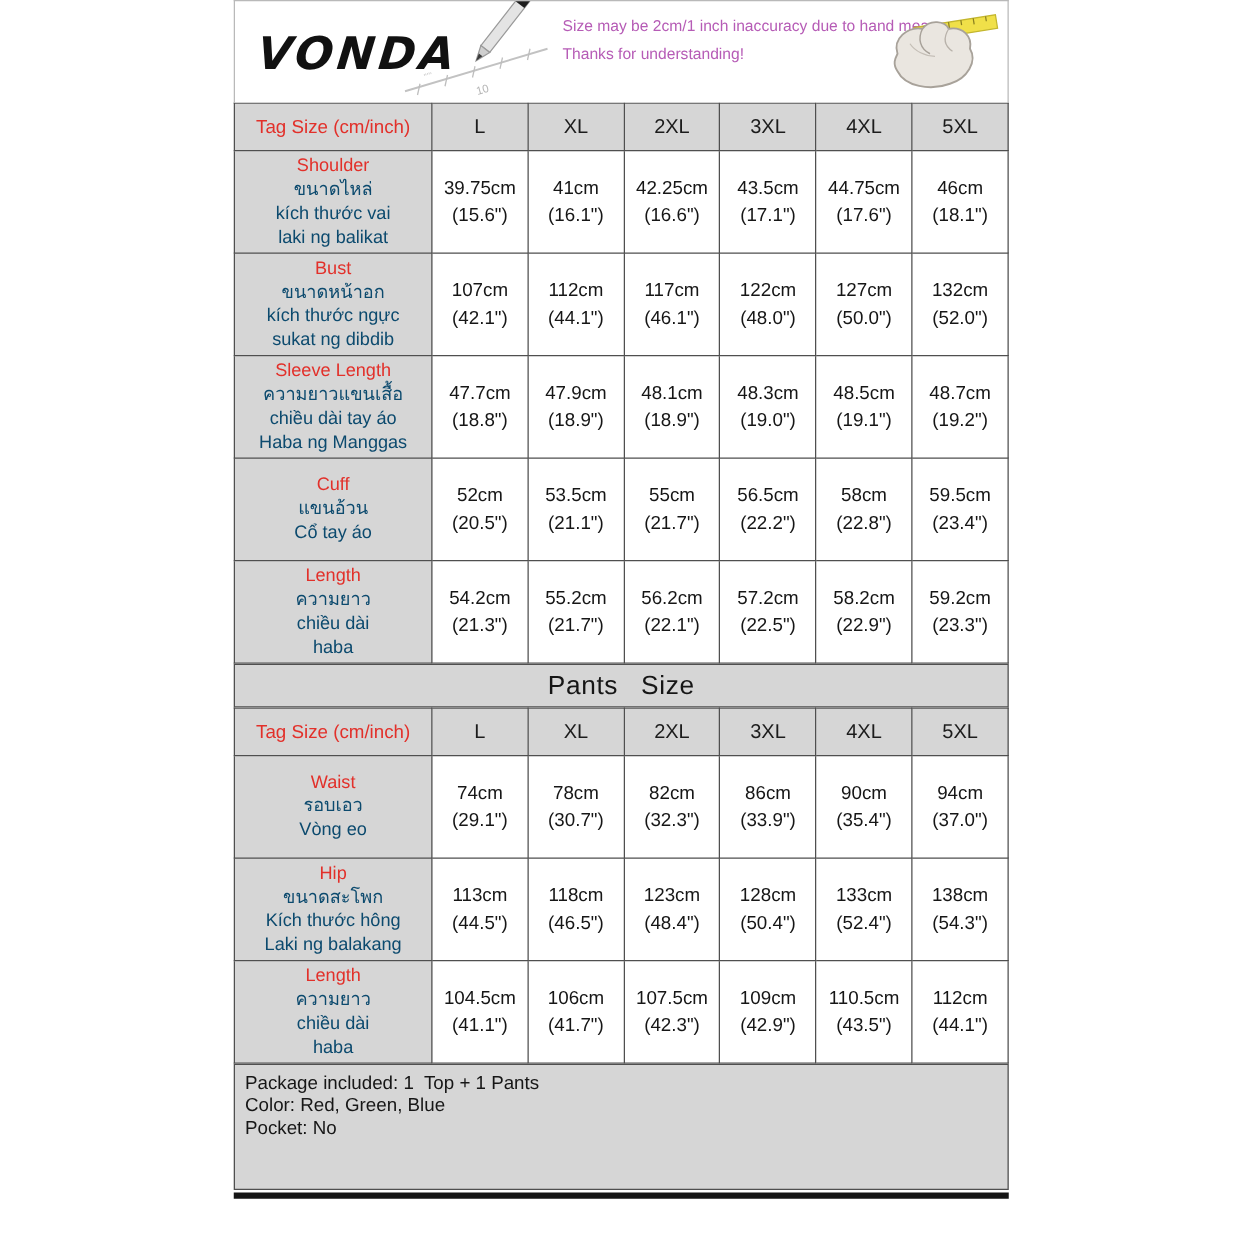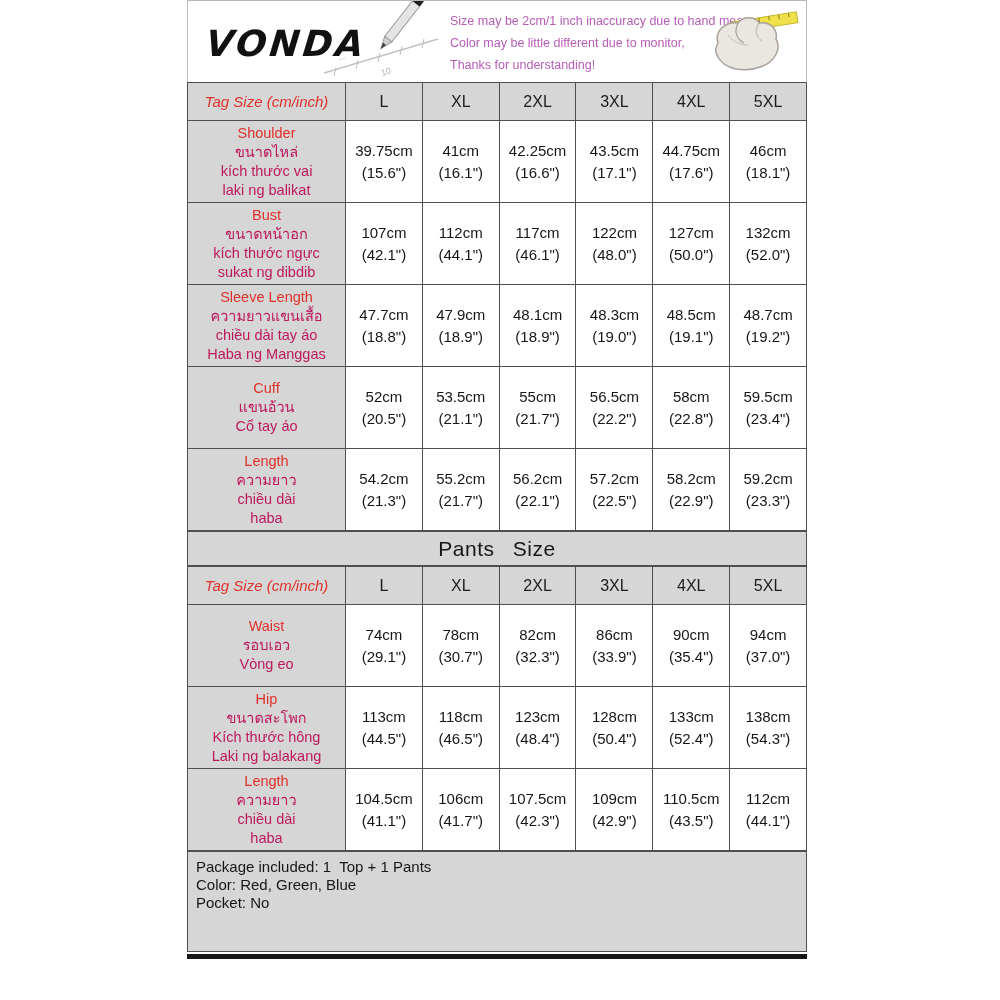--- a/index.html
+++ b/index.html
@@ -41,24 +41,24 @@
   table.size-table{
     width:100%;border-collapse:collapse;table-layout:fixed;background:#fff;
   }
   table.size-table td{
     border:1px solid #4f4f4f;text-align:center;vertical-align:middle;
     padding:0;
   }
   col.label-col{width:158px;}
   tr.head-row{height:38px;}
   tr.head-row td{background:#d6d6d6;font-size:16px;color:#1c1c1c;}
-  tr.head-row td.tag-cell{font-size:15px;color:#e2302a;font-style:italic;}
+  tr.head-row td.tag-cell{font-size:15px;color:#e2302a;}
   tr.data-row{height:82px;}
   td.label-cell{background:#d6d6d6;}
-  td.label-cell .lbl-line{font-size:14.5px;line-height:19px;color:#be185d;}
+  td.label-cell .lbl-line{font-size:14.5px;line-height:19px;color:#0c4a6e;}
   td.label-cell .lbl-line.red{color:#e2302a;}
   td.value-cell{background:#ffffff;}
   td.value-cell .v-line{font-size:15px;line-height:22px;color:#161616;}
   
   .footer{
     box-sizing:border-box;background:#d6d6d6;border:1px solid #4f4f4f;
     padding:6px 0 5px 8px;height:101px;
   }
   .footer .f-line{font-size:15px;line-height:18px;color:#161616;white-space:pre;}
   .bottom-bar{height:5px;background:#161616;margin-top:2px;}
@@ -83,21 +83,20 @@
       <g transform="rotate(38 78 30)">
         <rect x="74" y="-18" width="9" height="58" fill="#e4e4e4" stroke="#9a9a9a" stroke-width="1"></rect>
         <rect x="74" y="-18" width="9" height="13" fill="#1d1d1d"></rect>
         <polygon points="74,40 83,40 78.5,52" fill="#cfcfcf" stroke="#9a9a9a" stroke-width="1"></polygon>
         <polygon points="76.7,46 80.3,46 78.5,52" fill="#3a3a3a"></polygon>
       </g>
     </svg>
 
     <div class="notes">
       <div>Size may be 2cm/1 inch inaccuracy due to hand measure,</div>
-      <div>Color may be little different due to monitor,</div>
       <div>Thanks for understanding!</div>
     </div>
 
     <svg class="hand-art" width="98" height="74" viewBox="0 0 98 74">
       <g transform="rotate(-9 60 20)">
         <rect x="28" y="12" width="66" height="11" fill="#f0e049" stroke="#c3b62e" stroke-width="1"></rect>
         <line x1="36" y1="12" x2="36" y2="17" stroke="#8a8020" stroke-width="1"></line>
         <line x1="46" y1="12" x2="46" y2="16" stroke="#8a8020" stroke-width="1"></line>
         <line x1="56" y1="12" x2="56" y2="17" stroke="#8a8020" stroke-width="1"></line>
         <line x1="66" y1="12" x2="66" y2="16" stroke="#8a8020" stroke-width="1"></line>

